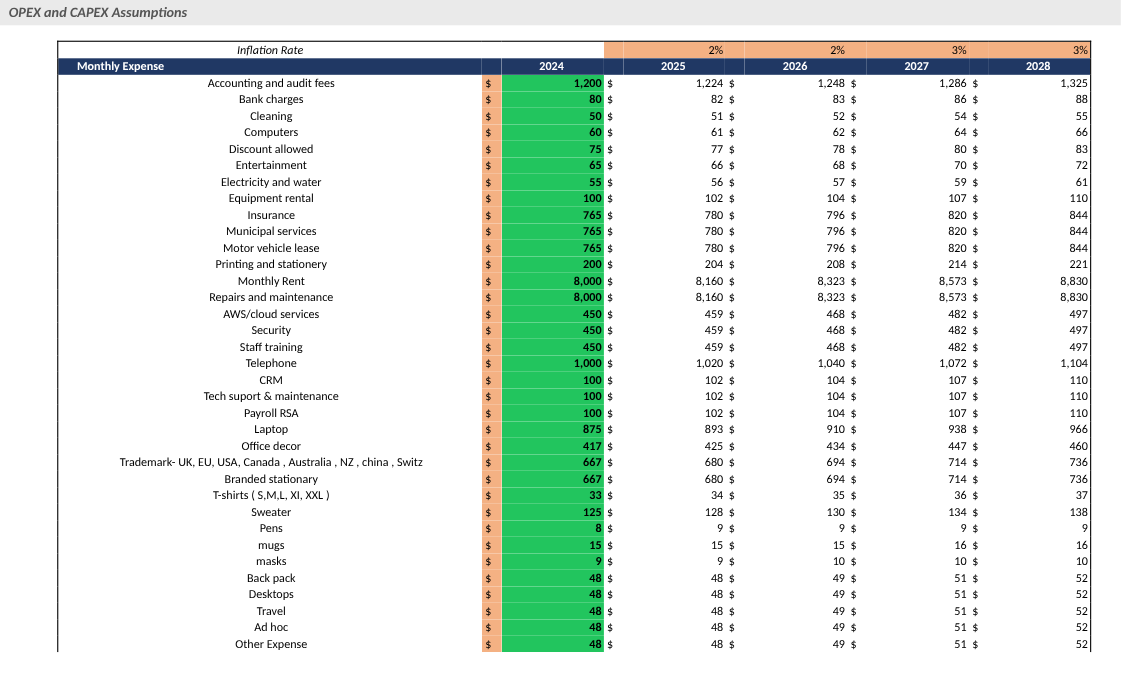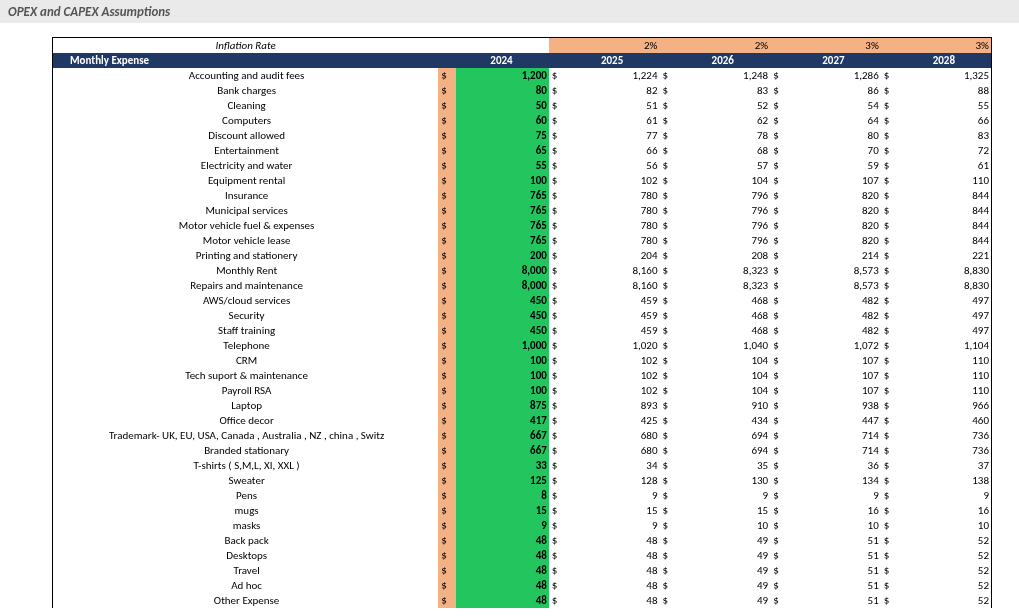--- a/index.html
+++ b/index.html
@@ -274,33 +274,20 @@
             <td class="cur">$</td>
             <td class="val">780</td>
             <td class="cur">$</td>
             <td class="val">796</td>
             <td class="cur">$</td>
             <td class="val">820</td>
             <td class="cur">$</td>
             <td class="val rborder">844</td>
           </tr>
           <tr>
-            <td class="row-label">Motor vehicle fuel &amp; expenses</td>
-            <td class="cur base">$</td>
-            <td class="val base">765</td>
-            <td class="cur">$</td>
-            <td class="val">780</td>
-            <td class="cur">$</td>
-            <td class="val">796</td>
-            <td class="cur">$</td>
-            <td class="val">820</td>
-            <td class="cur">$</td>
-            <td class="val rborder">844</td>
-          </tr>
-          <tr>
             <td class="row-label">Motor vehicle lease</td>
             <td class="cur base">$</td>
             <td class="val base">765</td>
             <td class="cur">$</td>
             <td class="val">780</td>
             <td class="cur">$</td>
             <td class="val">796</td>
             <td class="cur">$</td>
             <td class="val">820</td>
             <td class="cur">$</td>

